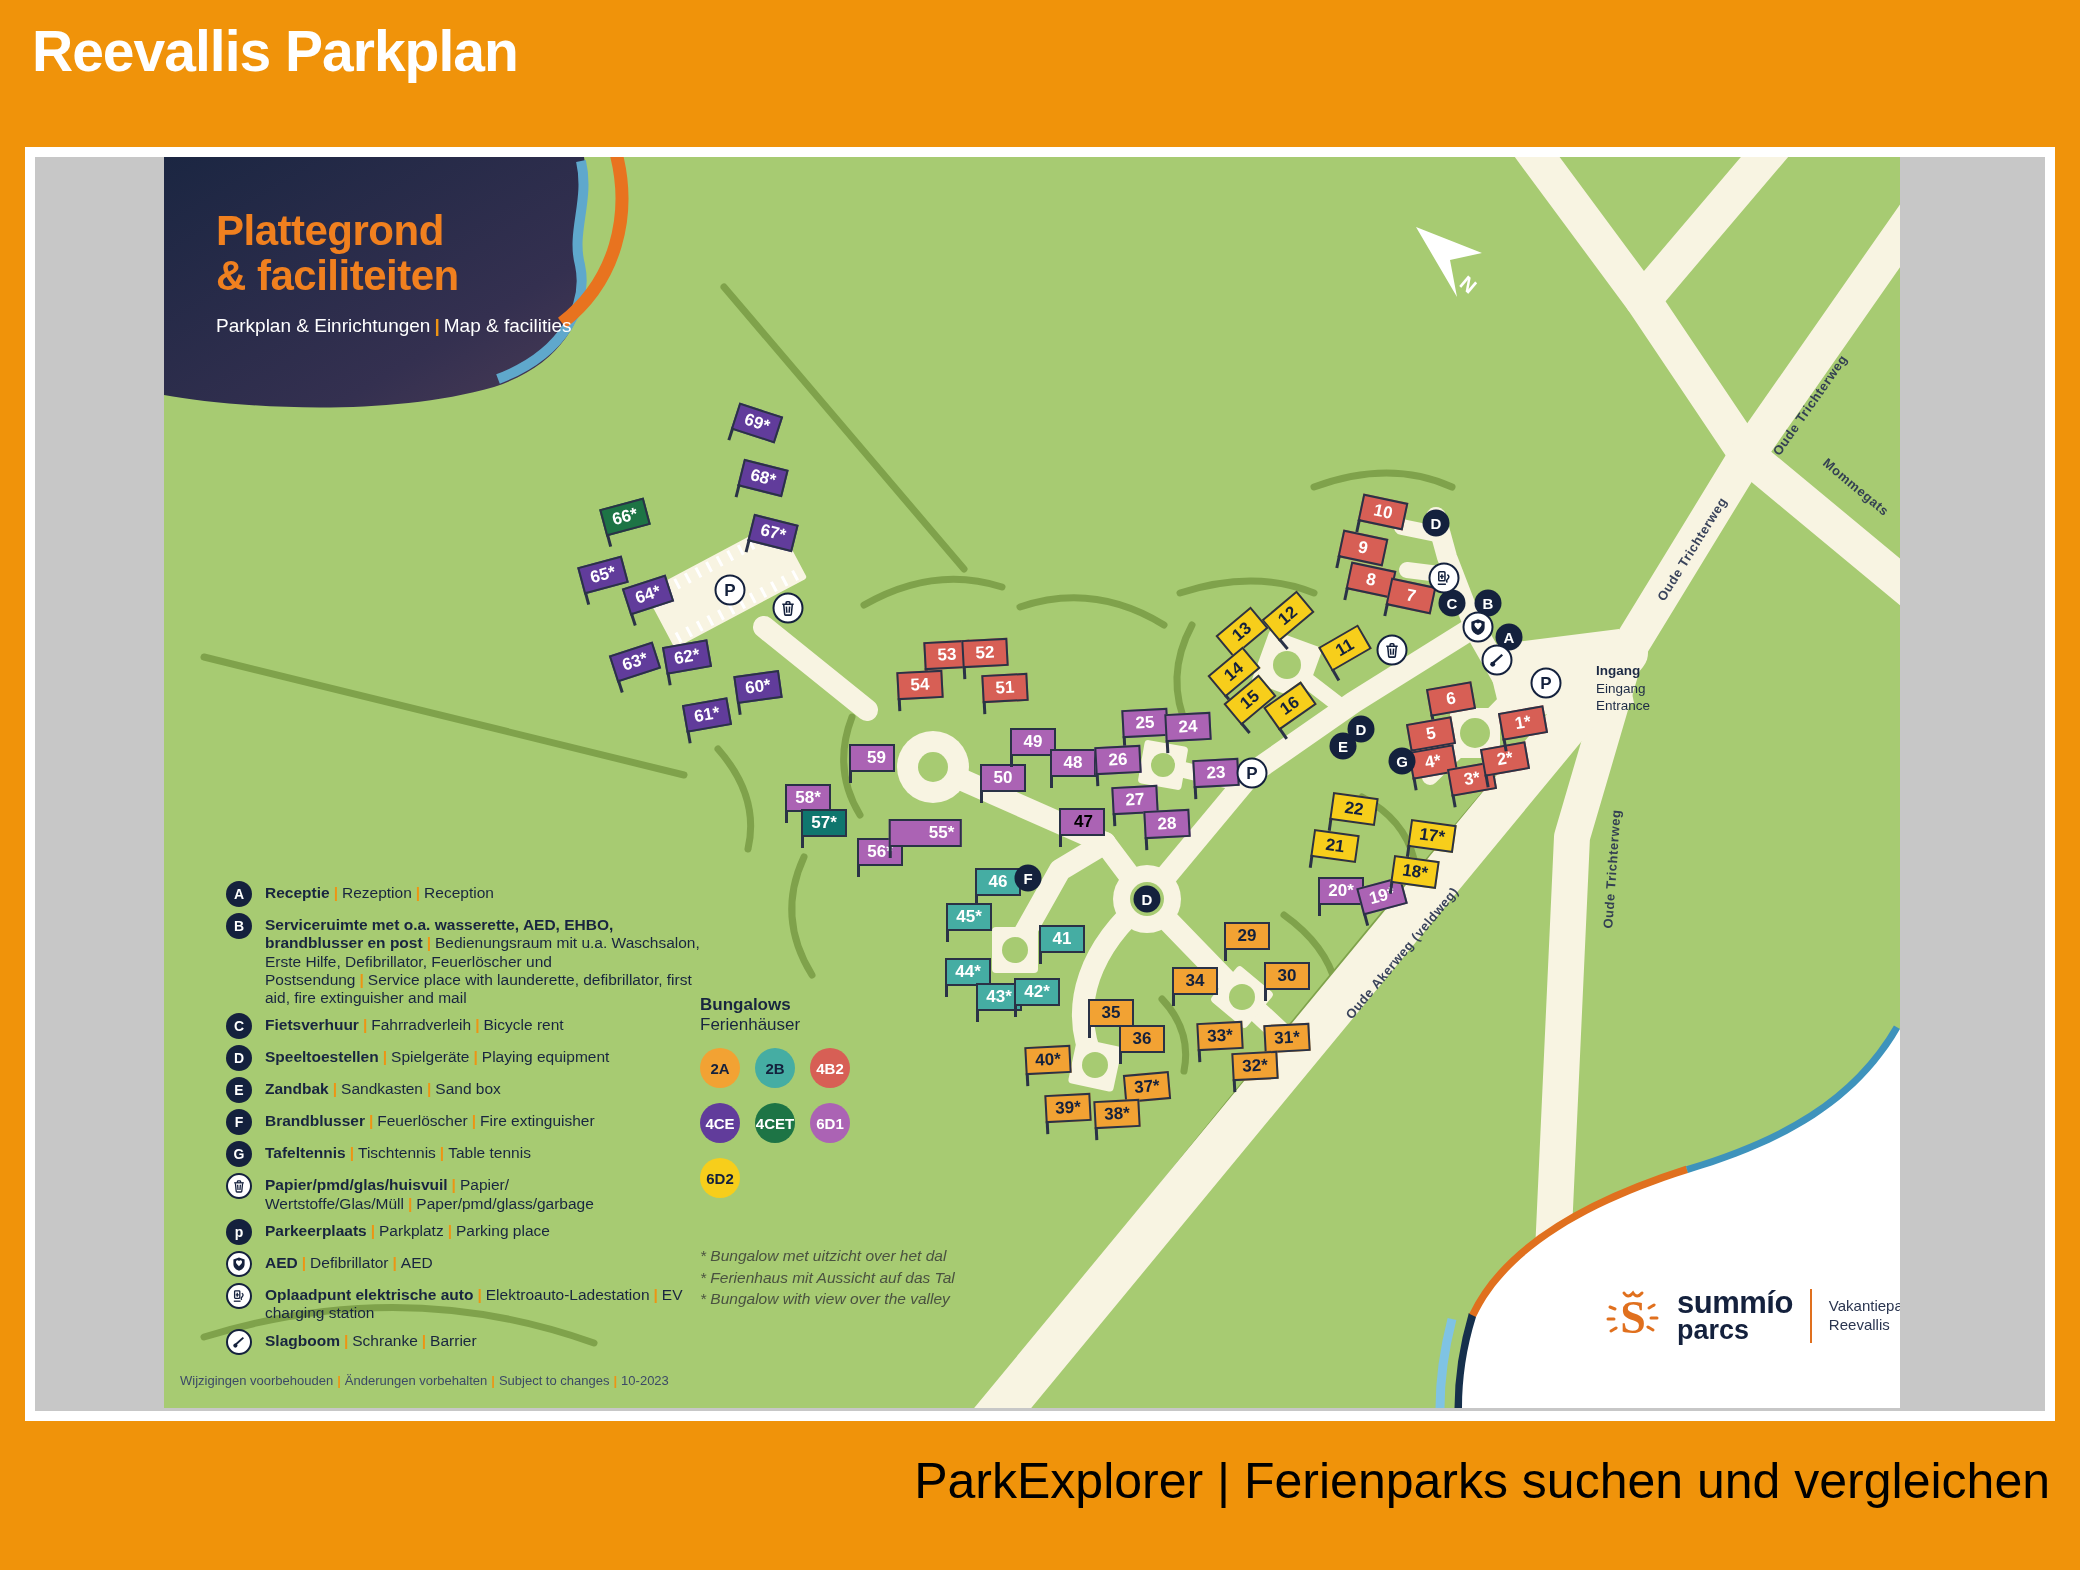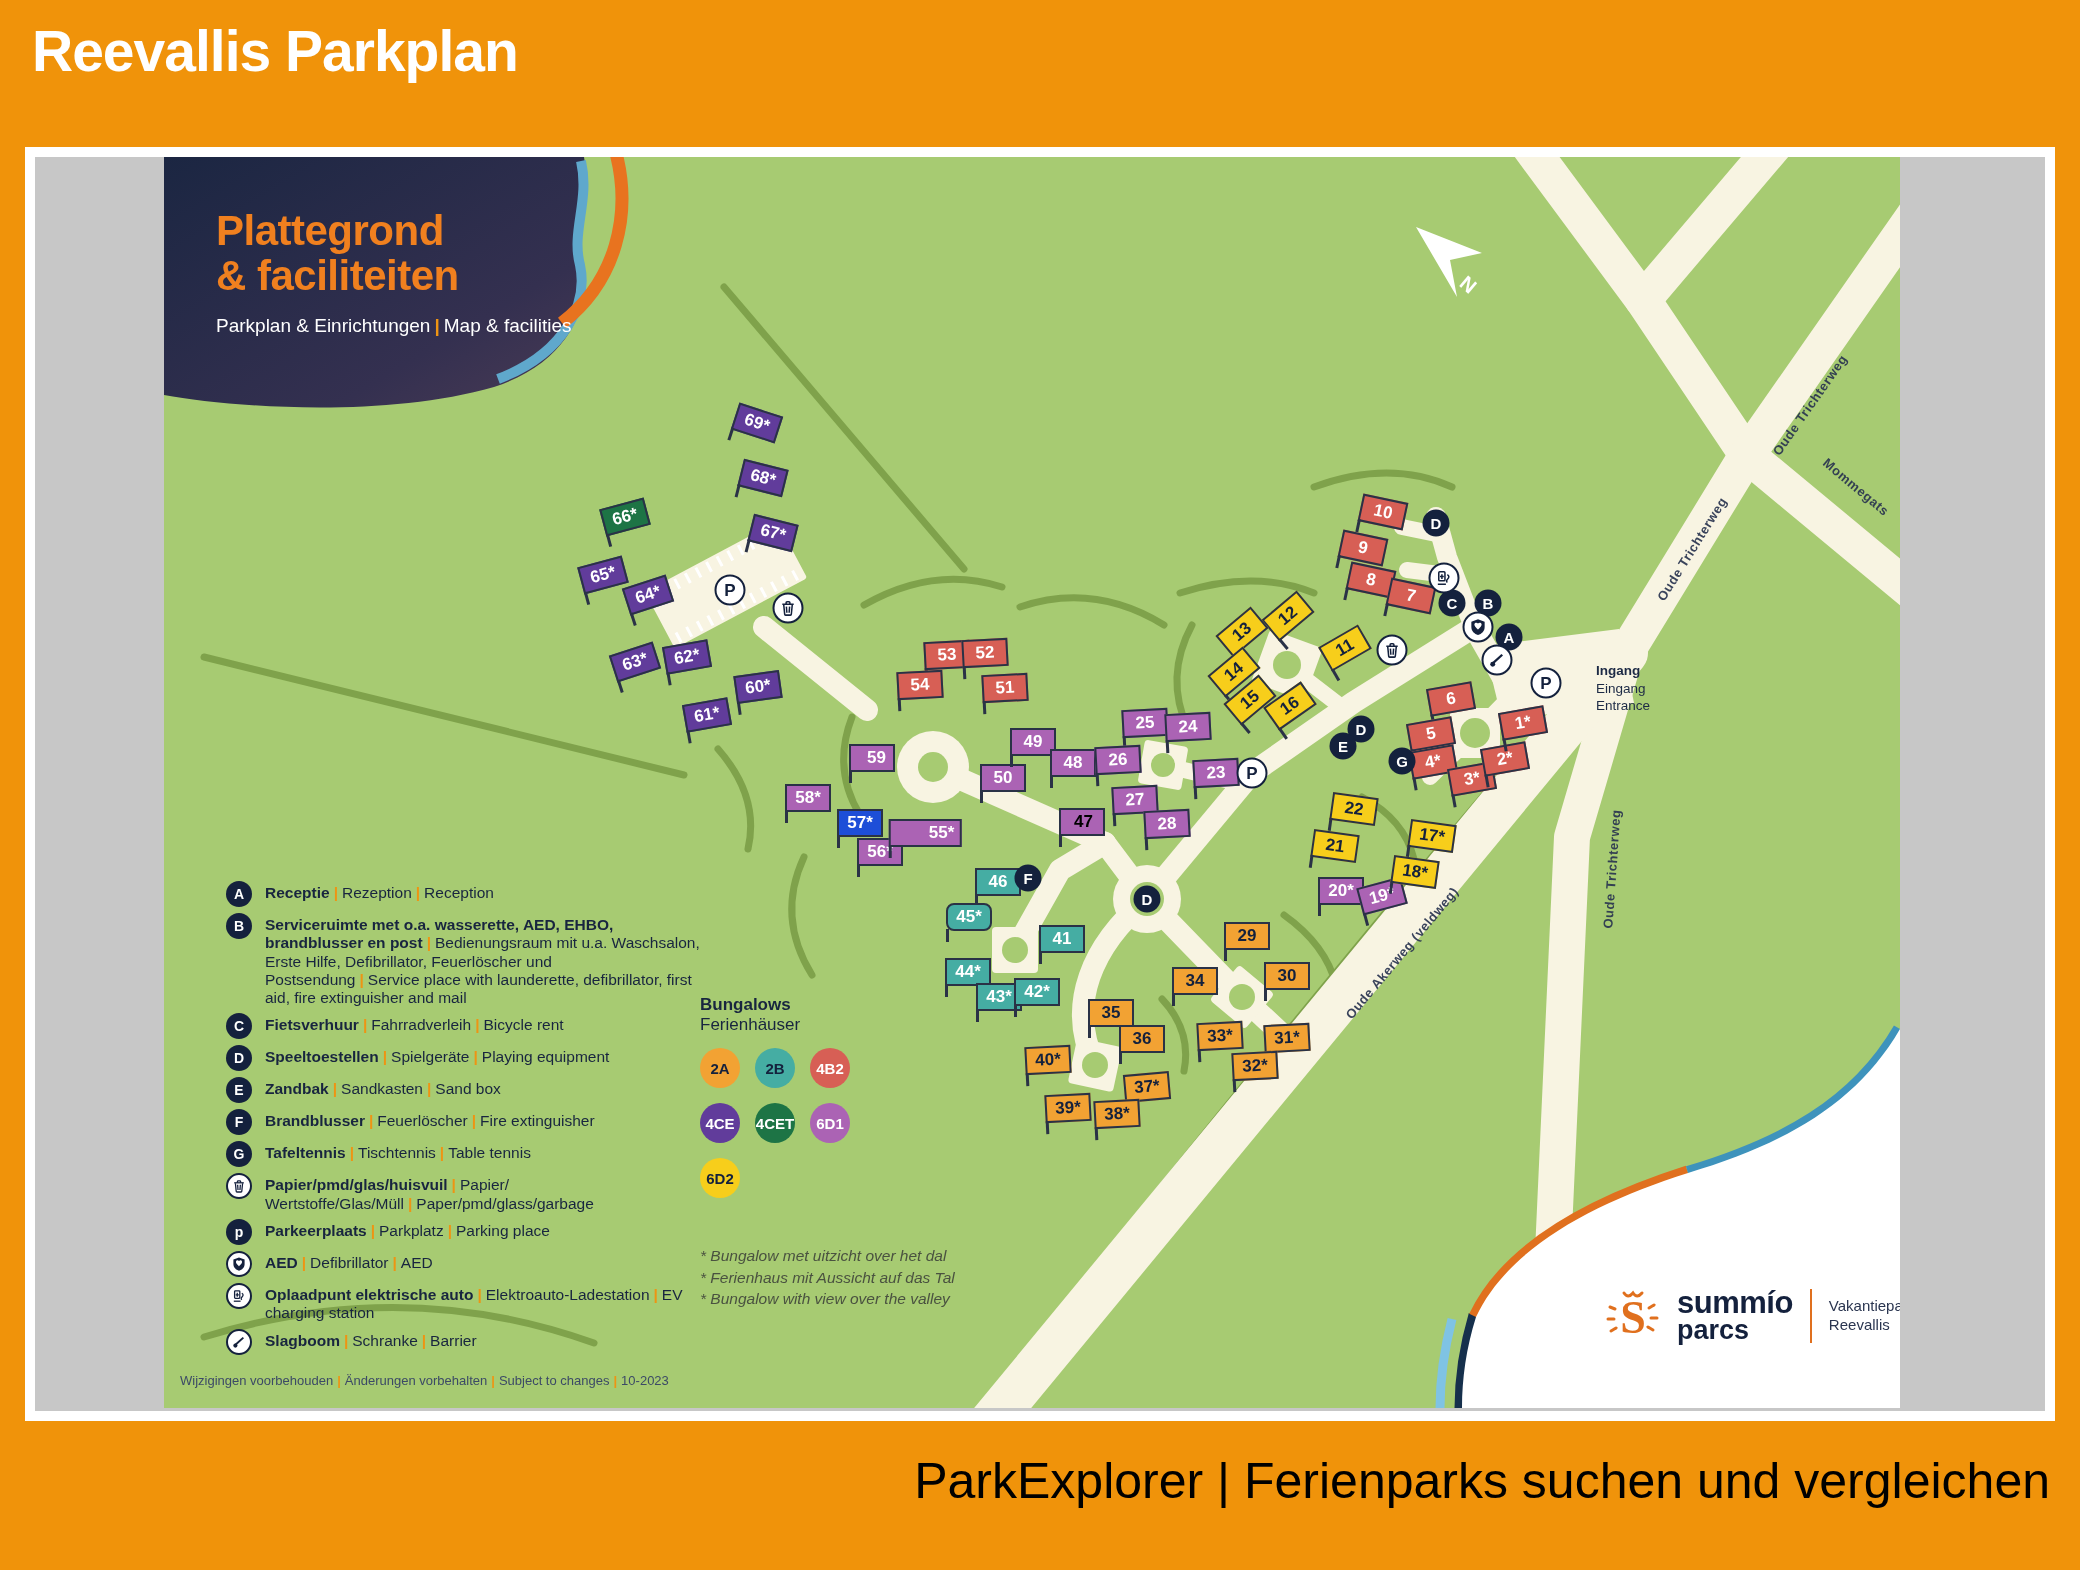--- a/index.html
+++ b/index.html
@@ -357,37 +357,37 @@
     <div class="flag" style="left: 471px; top: 505px; --r: -18deg; background: rgb(97, 60, 155); color: rgb(255, 255, 255);">63*</div>
     <div class="flag" style="left: 523px; top: 500px; --r: -10deg; background: rgb(97, 60, 155); color: rgb(255, 255, 255);">62*</div>
     <div class="flag" style="left: 543px; top: 558px; --r: -10deg; background: rgb(97, 60, 155); color: rgb(255, 255, 255);">61*</div>
     <div class="flag" style="left: 594px; top: 530px; --r: -8deg; background: rgb(97, 60, 155); color: rgb(255, 255, 255);">60*</div>
     <div class="flag" style="left: 783px; top: 498px; --r: -3deg; background: rgb(215, 95, 85); color: rgb(255, 255, 255);">53</div>
     <div class="flag" style="left: 821px; top: 496px; --r: -3deg; background: rgb(215, 95, 85); color: rgb(255, 255, 255);">52</div>
     <div class="flag" style="left: 756px; top: 528px; --r: -3deg; background: rgb(215, 95, 85); color: rgb(255, 255, 255);">54</div>
     <div class="flag" style="left: 841px; top: 531px; --r: -3deg; background: rgb(215, 95, 85); color: rgb(255, 255, 255);">51</div>
     <div class="flag" style="left: 708px; top: 601px; --r: 0deg; background: rgb(171, 99, 180); color: rgb(255, 255, 255); padding-left: 14px;">59</div>
     <div class="flag" style="left: 644px; top: 641px; --r: 0deg; background: rgb(171, 99, 180); color: rgb(255, 255, 255);">58*</div>
-    <div class="flag" style="left: 660px; top: 666px; --r: 0deg; background: #1d4ed8; color: rgb(255, 255, 255); margin-left: 36px;">57*</div>
+    <div class="flag" style="left: 660px; top: 666px; --r: 0deg; background: #0f766e; color: rgb(255, 255, 255);">57*</div>
     <div class="flag" style="left: 716px; top: 695px; --r: 0deg; background: rgb(171, 99, 180); color: rgb(255, 255, 255);">56*</div>
     <div class="flag" style="left: 761px; top: 676px; --r: 0deg; background: rgb(171, 99, 180); color: rgb(255, 255, 255); padding-left: 38px;">55*</div>
     <div class="flag" style="left: 839px; top: 621px; --r: 0deg; background: rgb(171, 99, 180); color: rgb(255, 255, 255);">50</div>
     <div class="flag" style="left: 869px; top: 585px; --r: 0deg; background: rgb(171, 99, 180); color: rgb(255, 255, 255);">49</div>
     <div class="flag" style="left: 909px; top: 606px; --r: 0deg; background: rgb(171, 99, 180); color: rgb(255, 255, 255);">48</div>
     <div class="flag" style="left: 918px; top: 665px; --r: 0deg; background: rgb(171, 99, 180); color: #000000; padding-left: 8px;">47</div>
     <div class="flag" style="left: 981px; top: 566px; --r: -3deg; background: rgb(171, 99, 180); color: rgb(255, 255, 255);">25</div>
     <div class="flag" style="left: 1024px; top: 570px; --r: -3deg; background: rgb(171, 99, 180); color: rgb(255, 255, 255);">24</div>
     <div class="flag" style="left: 954px; top: 603px; --r: -3deg; background: rgb(171, 99, 180); color: rgb(255, 255, 255);">26</div>
     <div class="flag" style="left: 971px; top: 643px; --r: -3deg; background: rgb(171, 99, 180); color: rgb(255, 255, 255);">27</div>
     <div class="flag" style="left: 1003px; top: 667px; --r: -3deg; background: rgb(171, 99, 180); color: rgb(255, 255, 255);">28</div>
     <div class="flag" style="left: 1052px; top: 616px; --r: -3deg; background: rgb(171, 99, 180); color: rgb(255, 255, 255);">23</div>
     <div class="flag" style="left: 1177px; top: 734px; --r: 0deg; background: rgb(171, 99, 180); color: rgb(255, 255, 255);">20*</div>
     <div class="flag" style="left: 1218px; top: 739px; --r: -15deg; background: rgb(171, 99, 180); color: rgb(255, 255, 255);">19*</div>
     <div class="flag" style="left: 834px; top: 725px; --r: 0deg; background: rgb(69, 173, 163); color: rgb(255, 255, 255);">46</div>
-    <div class="flag" style="left: 805px; top: 760px; --r: 0deg; background: rgb(69, 173, 163); color: rgb(255, 255, 255); border-radius: 8px;">45*</div>
+    <div class="flag" style="left: 805px; top: 760px; --r: 0deg; background: rgb(69, 173, 163); color: rgb(255, 255, 255);">45*</div>
     <div class="flag" style="left: 898px; top: 782px; --r: 0deg; background: rgb(69, 173, 163); color: rgb(255, 255, 255);">41</div>
     <div class="flag" style="left: 804px; top: 815px; --r: 0deg; background: rgb(69, 173, 163); color: rgb(255, 255, 255);">44*</div>
     <div class="flag" style="left: 835px; top: 840px; --r: 0deg; background: rgb(69, 173, 163); color: rgb(255, 255, 255);">43*</div>
     <div class="flag" style="left: 873px; top: 835px; --r: 0deg; background: rgb(69, 173, 163); color: rgb(255, 255, 255);">42*</div>
     <div class="flag" style="left: 1219px; top: 355px; --r: 12deg; background: rgb(215, 95, 85); color: rgb(255, 255, 255);">10</div>
     <div class="flag" style="left: 1199px; top: 391px; --r: 12deg; background: rgb(215, 95, 85); color: rgb(255, 255, 255);">9</div>
     <div class="flag" style="left: 1207px; top: 423px; --r: 12deg; background: rgb(215, 95, 85); color: rgb(255, 255, 255);">8</div>
     <div class="flag" style="left: 1247px; top: 439px; --r: 12deg; background: rgb(215, 95, 85); color: rgb(255, 255, 255);">7</div>
     <div class="flag" style="left: 1287px; top: 542px; --r: -10deg; background: rgb(215, 95, 85); color: rgb(255, 255, 255);">6</div>
     <div class="flag" style="left: 1267px; top: 577px; --r: -10deg; background: rgb(215, 95, 85); color: rgb(255, 255, 255);">5</div>

